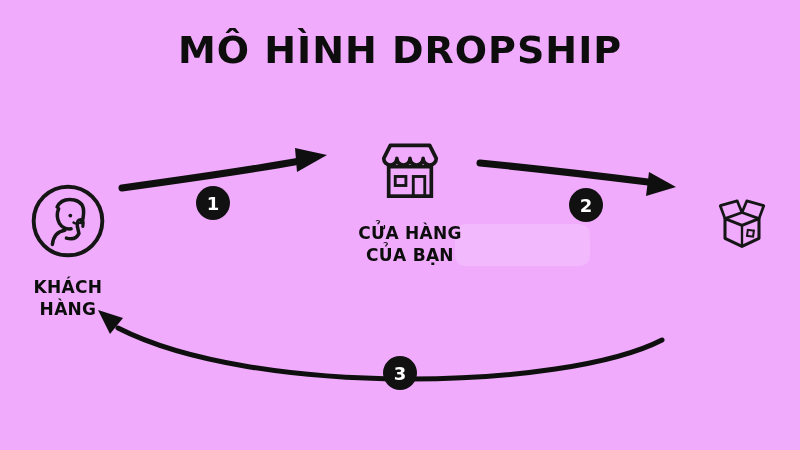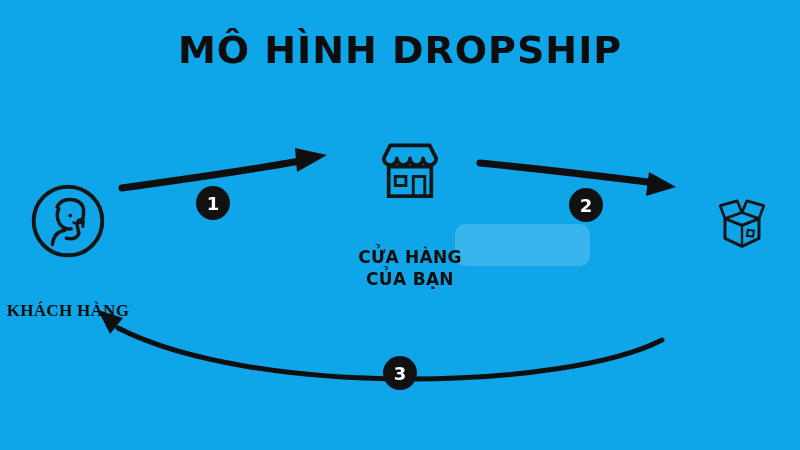--- a/index.html
+++ b/index.html
@@ -1,32 +1,32 @@
 <!DOCTYPE html>
 <html><head>
 <meta charset="utf-8">
 <style>
   html,body{margin:0;padding:0;}
   .canvas{
     position:relative;
     width:800px;height:450px;
-    background:#0ea5e9;
+    background:#f0abfc;
     overflow:hidden;
     font-family:"DejaVu Sans","Liberation Sans",sans-serif;
     color:#0f0f0f;
   }
   .title{
     position:absolute;top:28px;left:0;width:100%;
     margin:0;text-align:center;
     font-size:38px;font-weight:700;letter-spacing:1px;
     color:#0d0d0d;
   }
   .arrows{position:absolute;top:0;left:0;width:800px;height:450px;}
-  .node{position:absolute;display:flex;flex-direction:column;align-items:center;text-align:center;gap:24px;}
-  .node-customer{left:6px;top:182px;width:124px;font-family:Liberation Serif, serif;}
+  .node{position:absolute;display:flex;flex-direction:column;align-items:center;text-align:center;}
+  .node-customer{left:6px;top:182px;width:124px;}
   .node-store{left:322px;top:124px;width:176px;}
   .node-supplier{left:678px;top:188px;width:128px;}
   .node .icon{display:block;}
   .node .label{
     margin-top:12px;
     font-size:17px;font-weight:700;letter-spacing:.3px;
     line-height:1.3;white-space:pre-line;color:#0d0d0d;
   }
   .badge{
     position:absolute;width:34px;height:34px;border-radius:50%;

